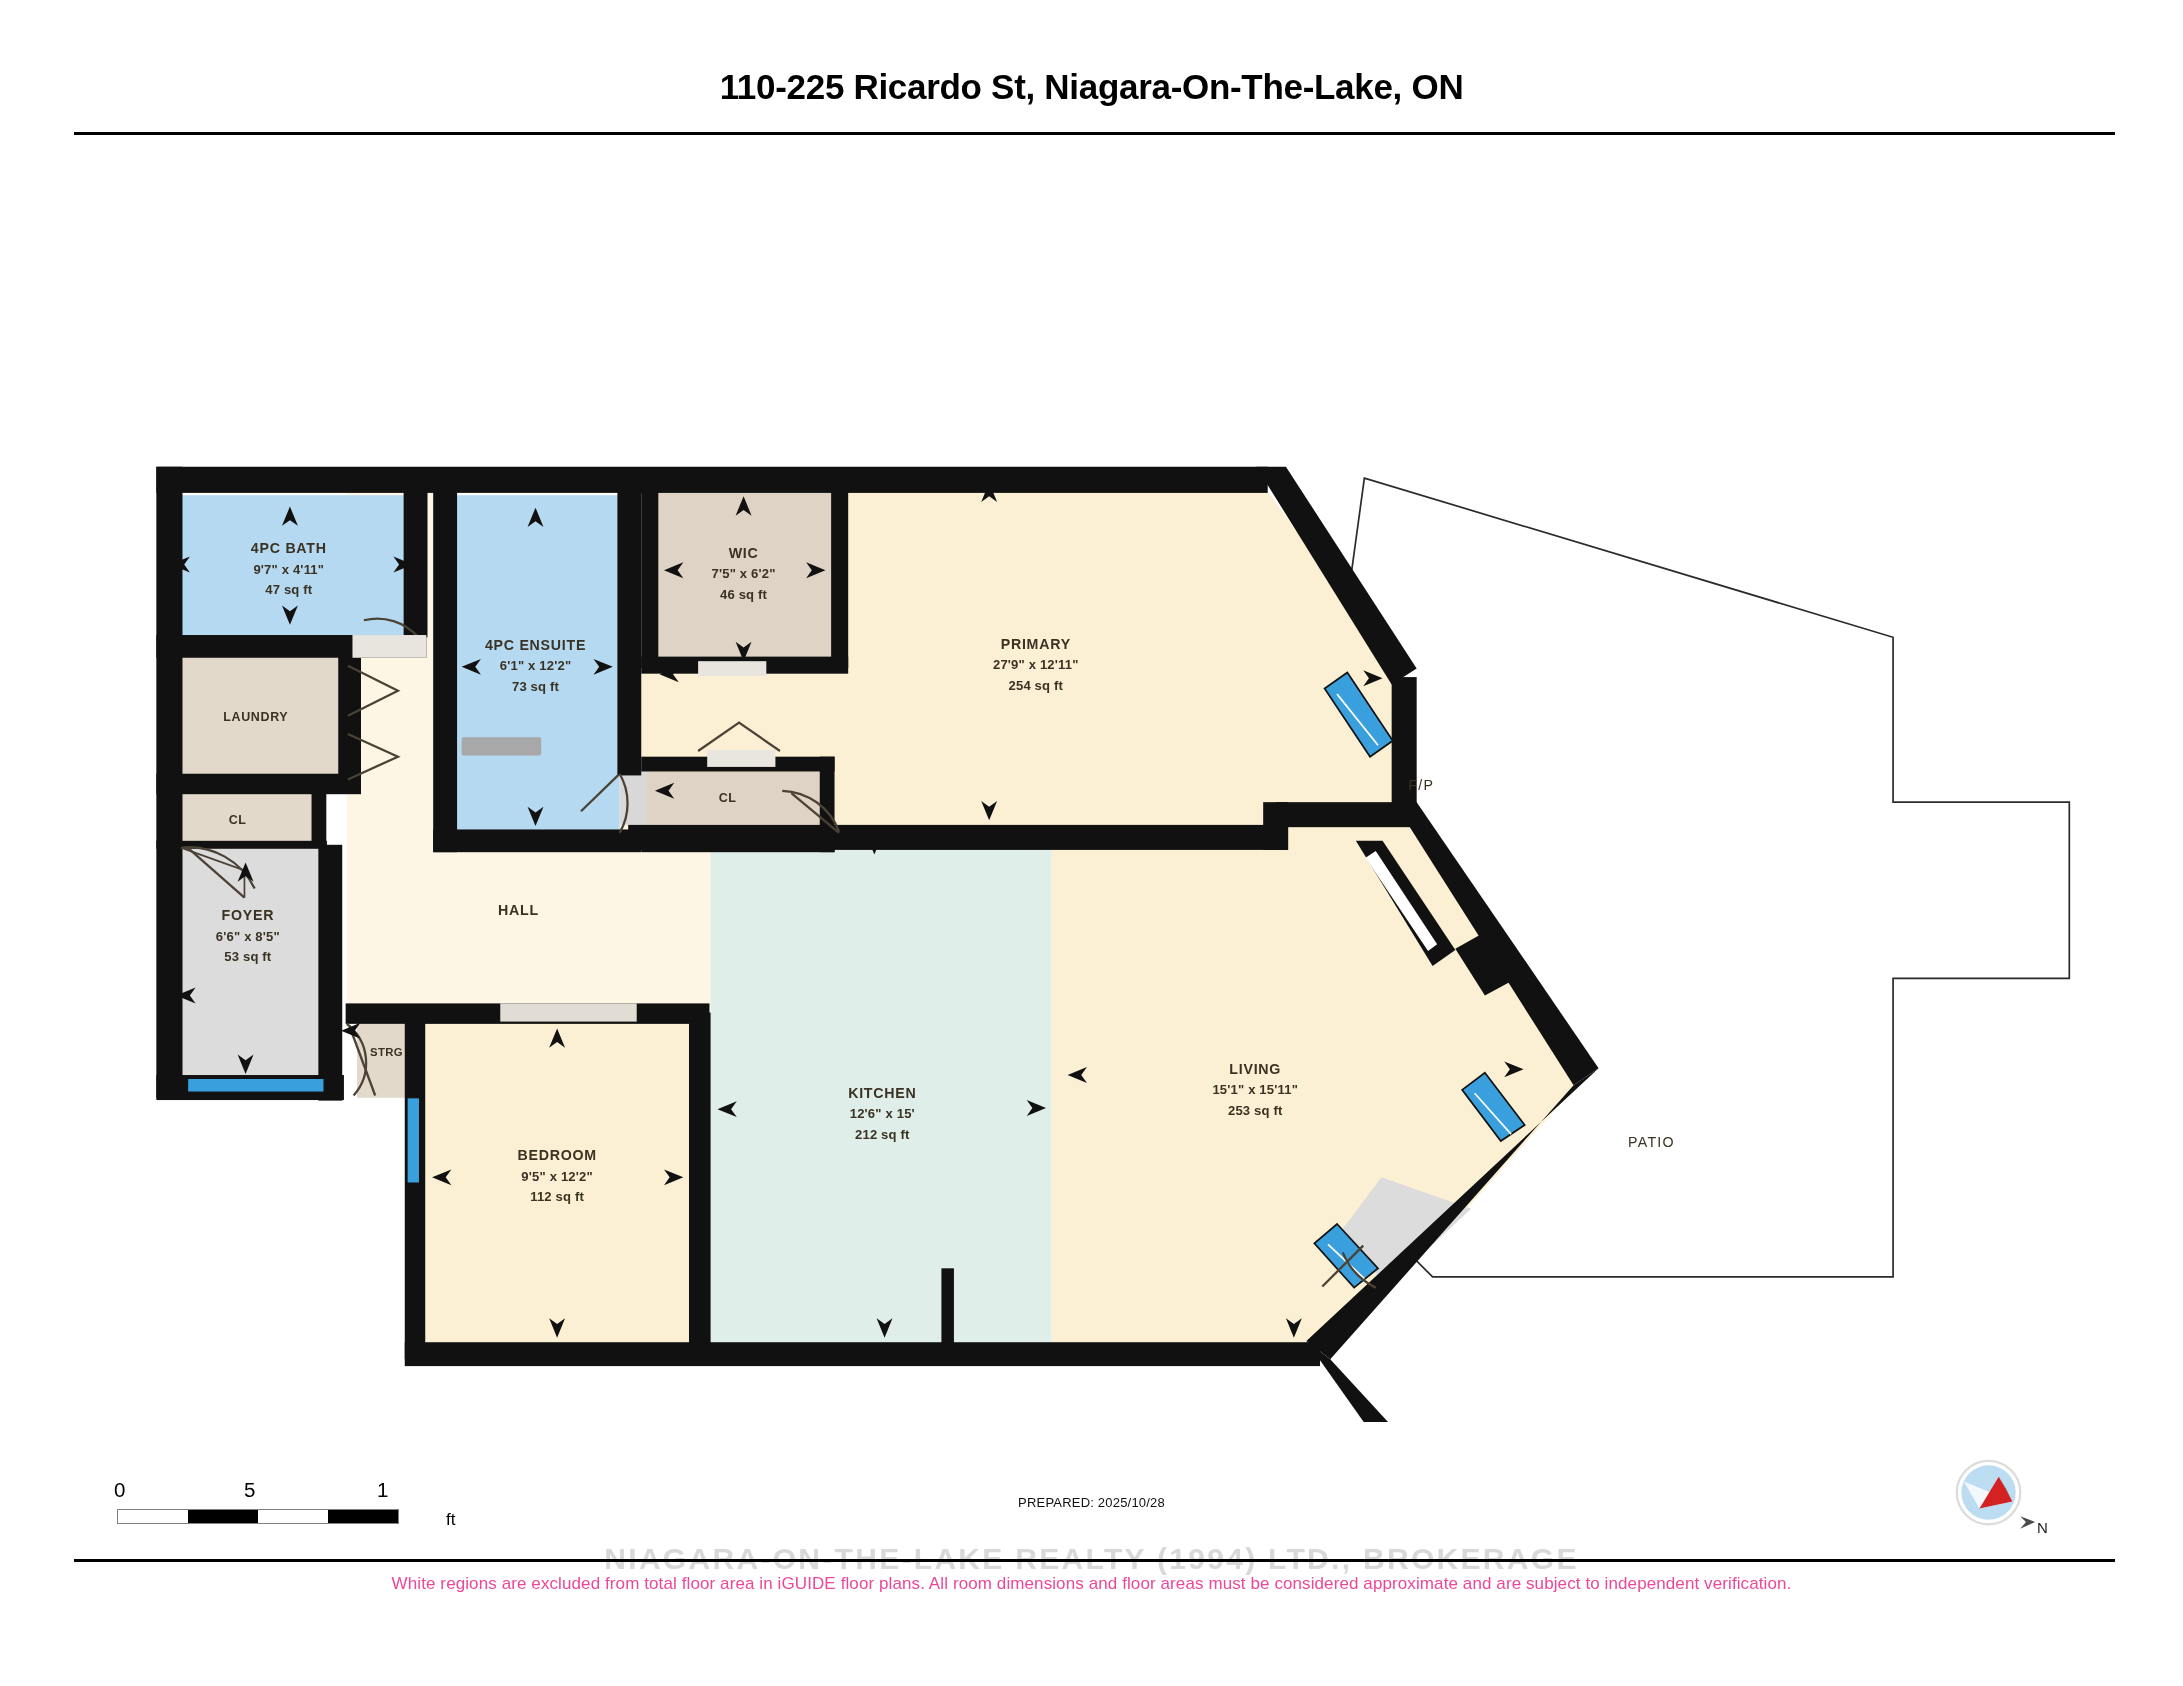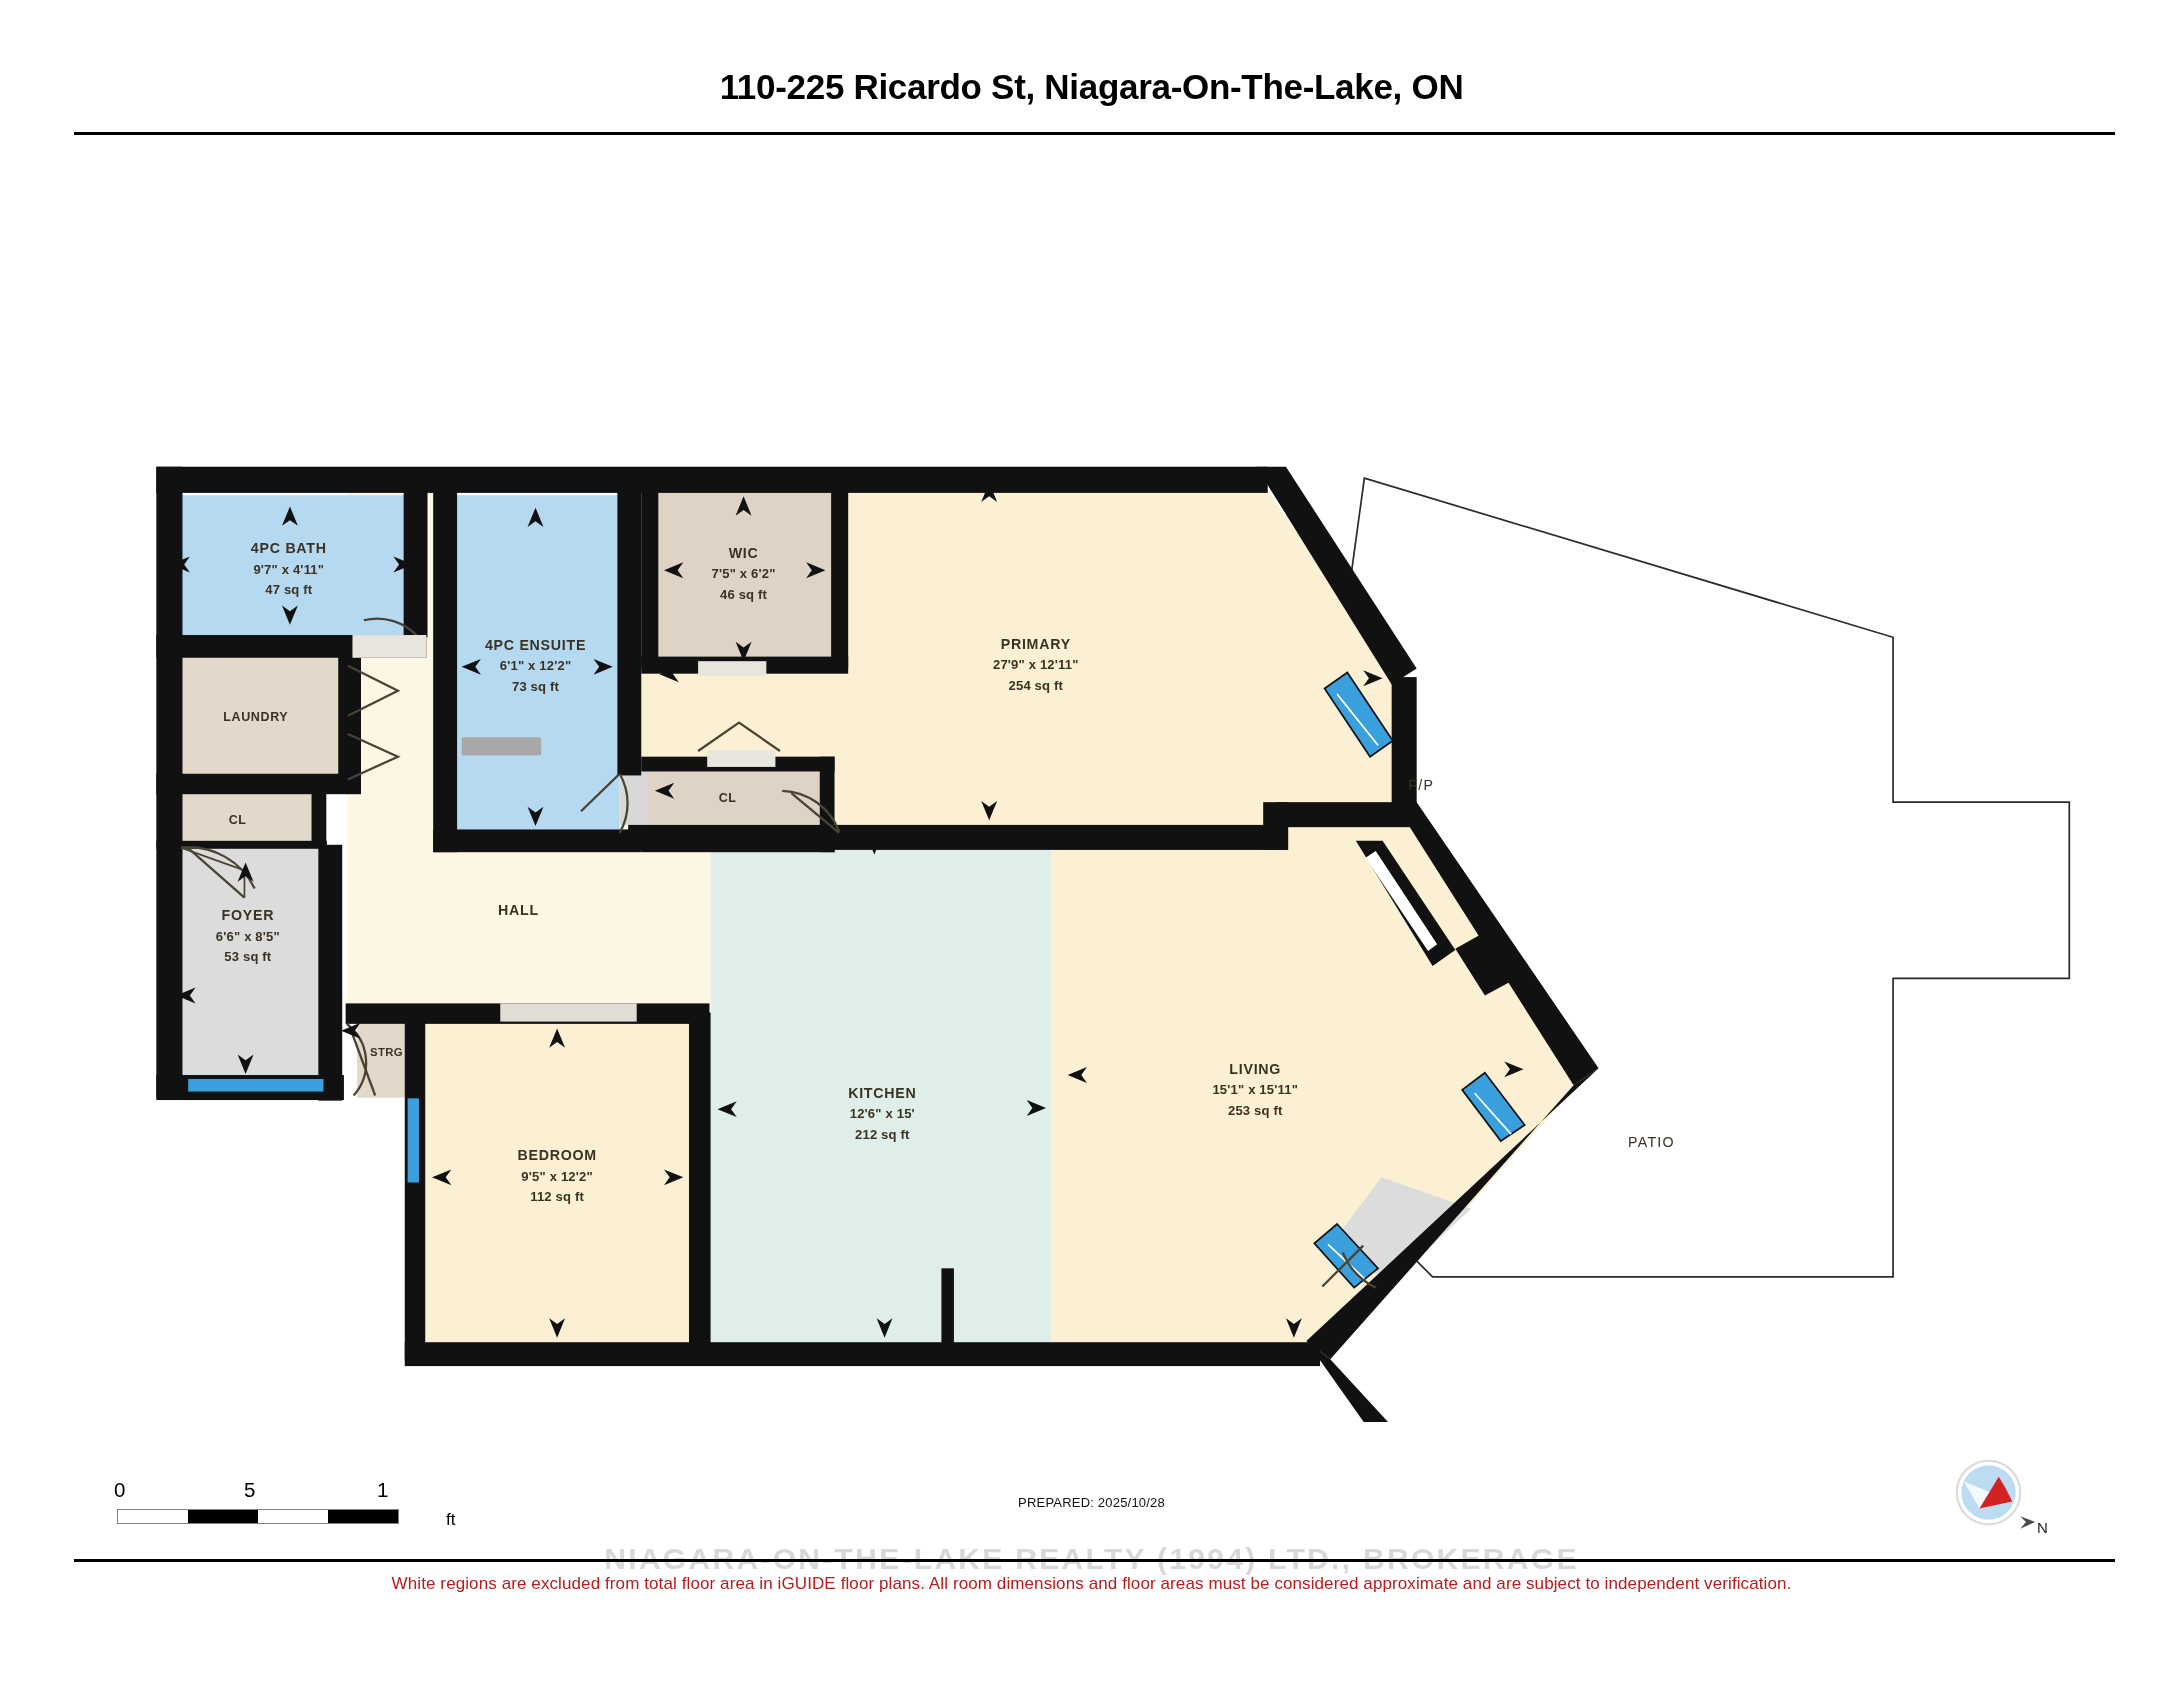--- a/index.html
+++ b/index.html
@@ -144,21 +144,21 @@
     height: 2.8px;
     background: #000000;
   }
 
   .disclaimer {
     position: absolute;
     left: 0; top: 1574px;
     width: 2183px;
     text-align: center;
     font-size: 17px;
-    color: #b91c1c;
+    color: #ec4899;
     letter-spacing: 0.1px;
   }
 </style>
 </head>
 <body>
 
 <div id="page">
 
   <div class="title">110-225 Ricardo St, Niagara-On-The-Lake, ON</div>
   <div class="rule-top"></div>

